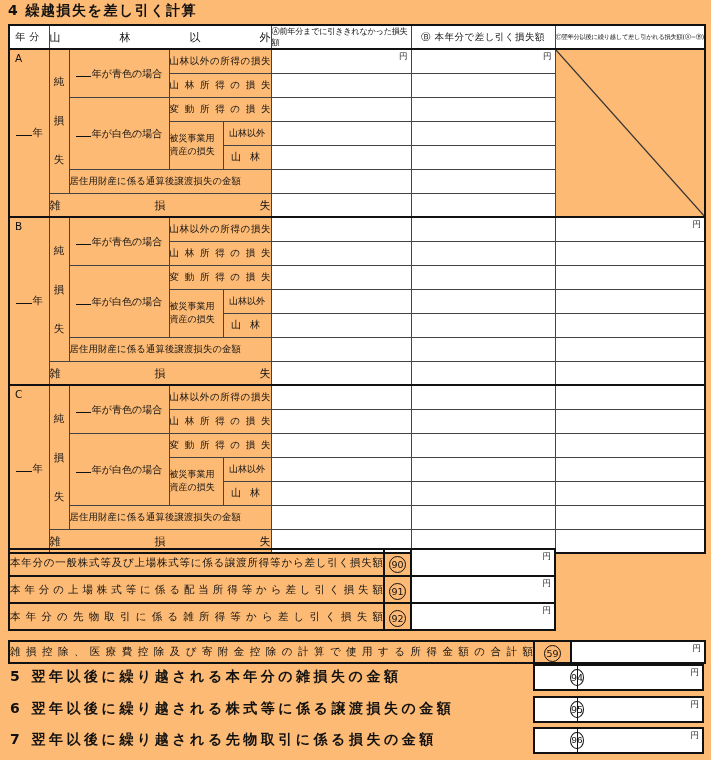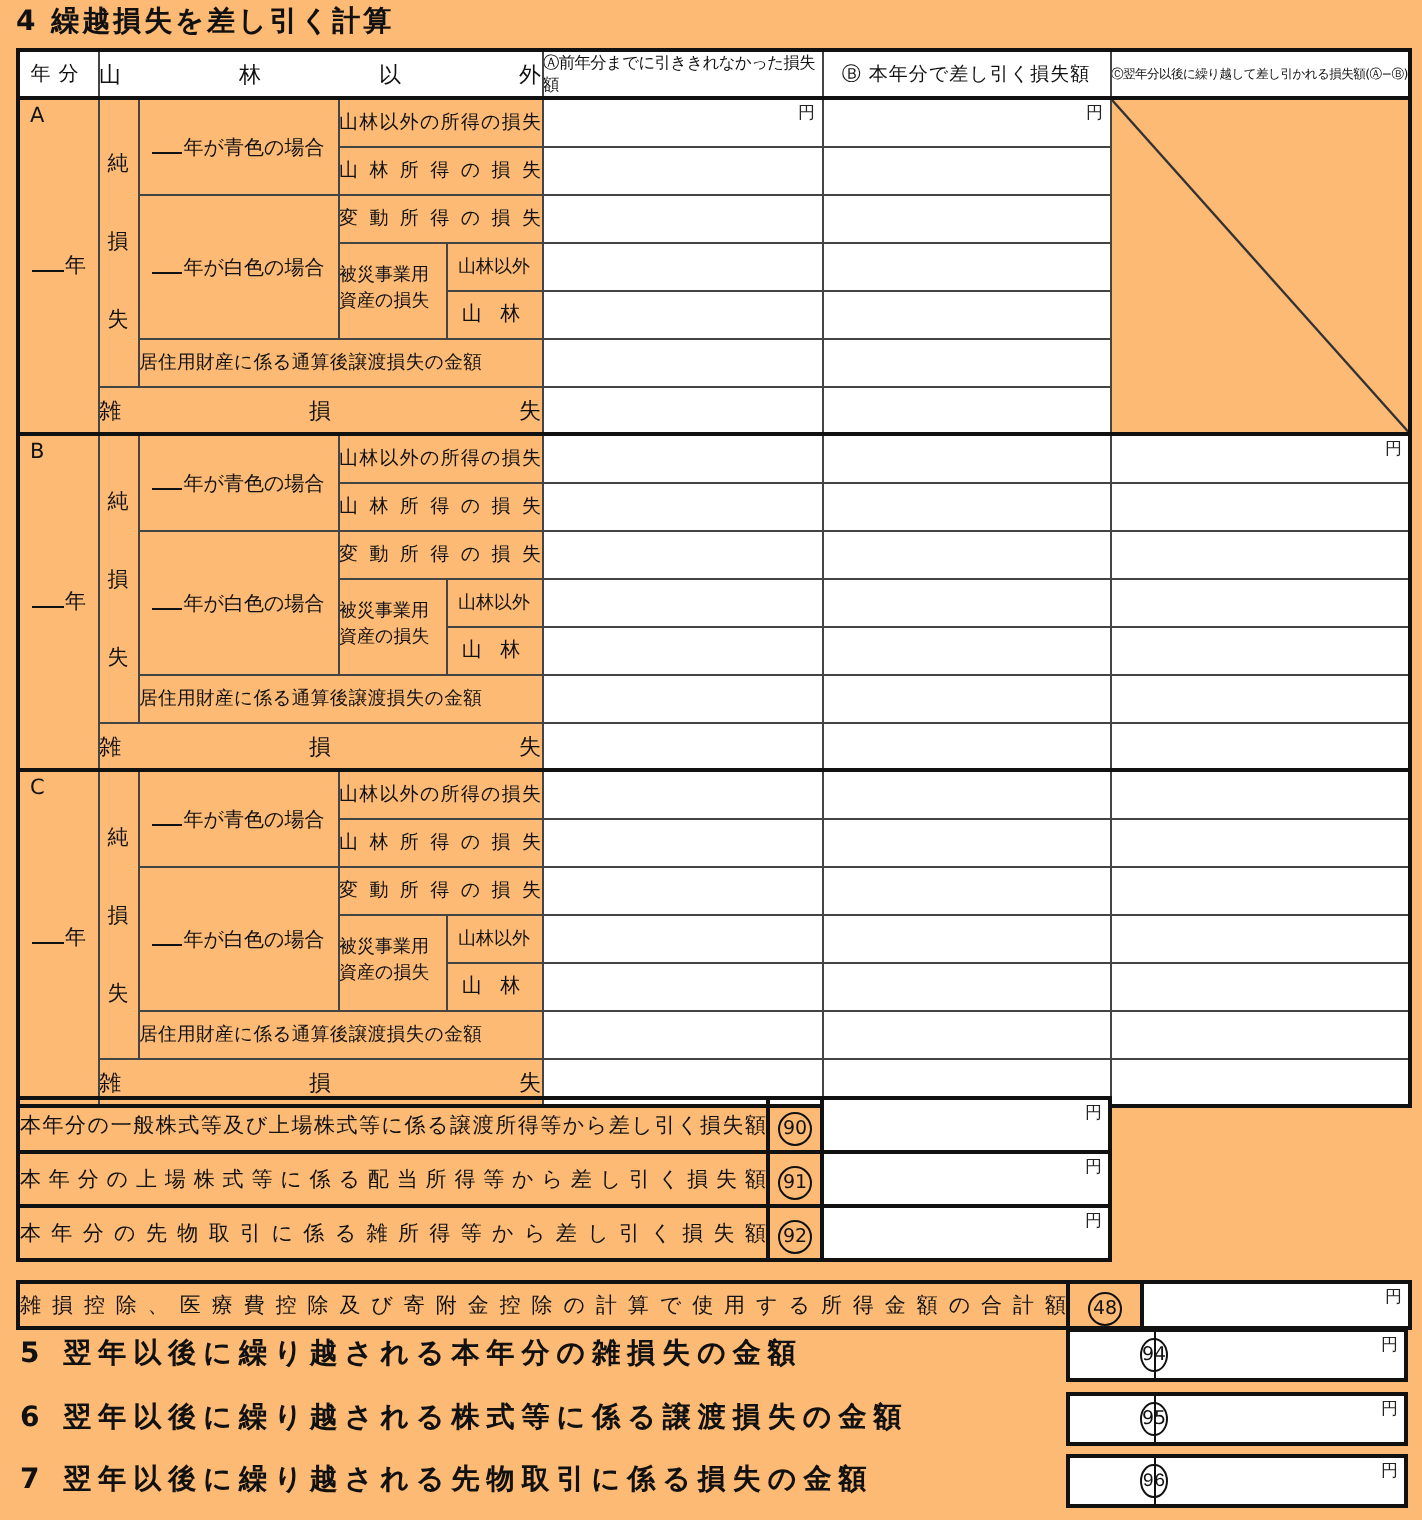--- a/index.html
+++ b/index.html
@@ -315,21 +315,21 @@
 
   <table class="total">
     <colgroup>
         <col style="width:525px">
         <col style="width:37px">
         <col style="width:134px">
       </colgroup>
     <tbody>
         <tr>
       <td class="total-label">雑損控除、医療費控除及び寄附金控除の計算で使用する所得金額の合計額</td>
-      <td class="circ-cell"><span class="circle">48</span></td>
+      <td class="circ-cell"><span class="circle">59</span></td>
       <td class="val">
             <span class="yen">円</span>
           </td>
     </tr>
   </tbody>
     </table>
 
   <div class="carry-heading" style="top:668px;">5 翌年以後に繰り越される本年分の雑損失の金額</div>
   <div class="carry-box" style="top:664px;">
     <div class="num-cell">

